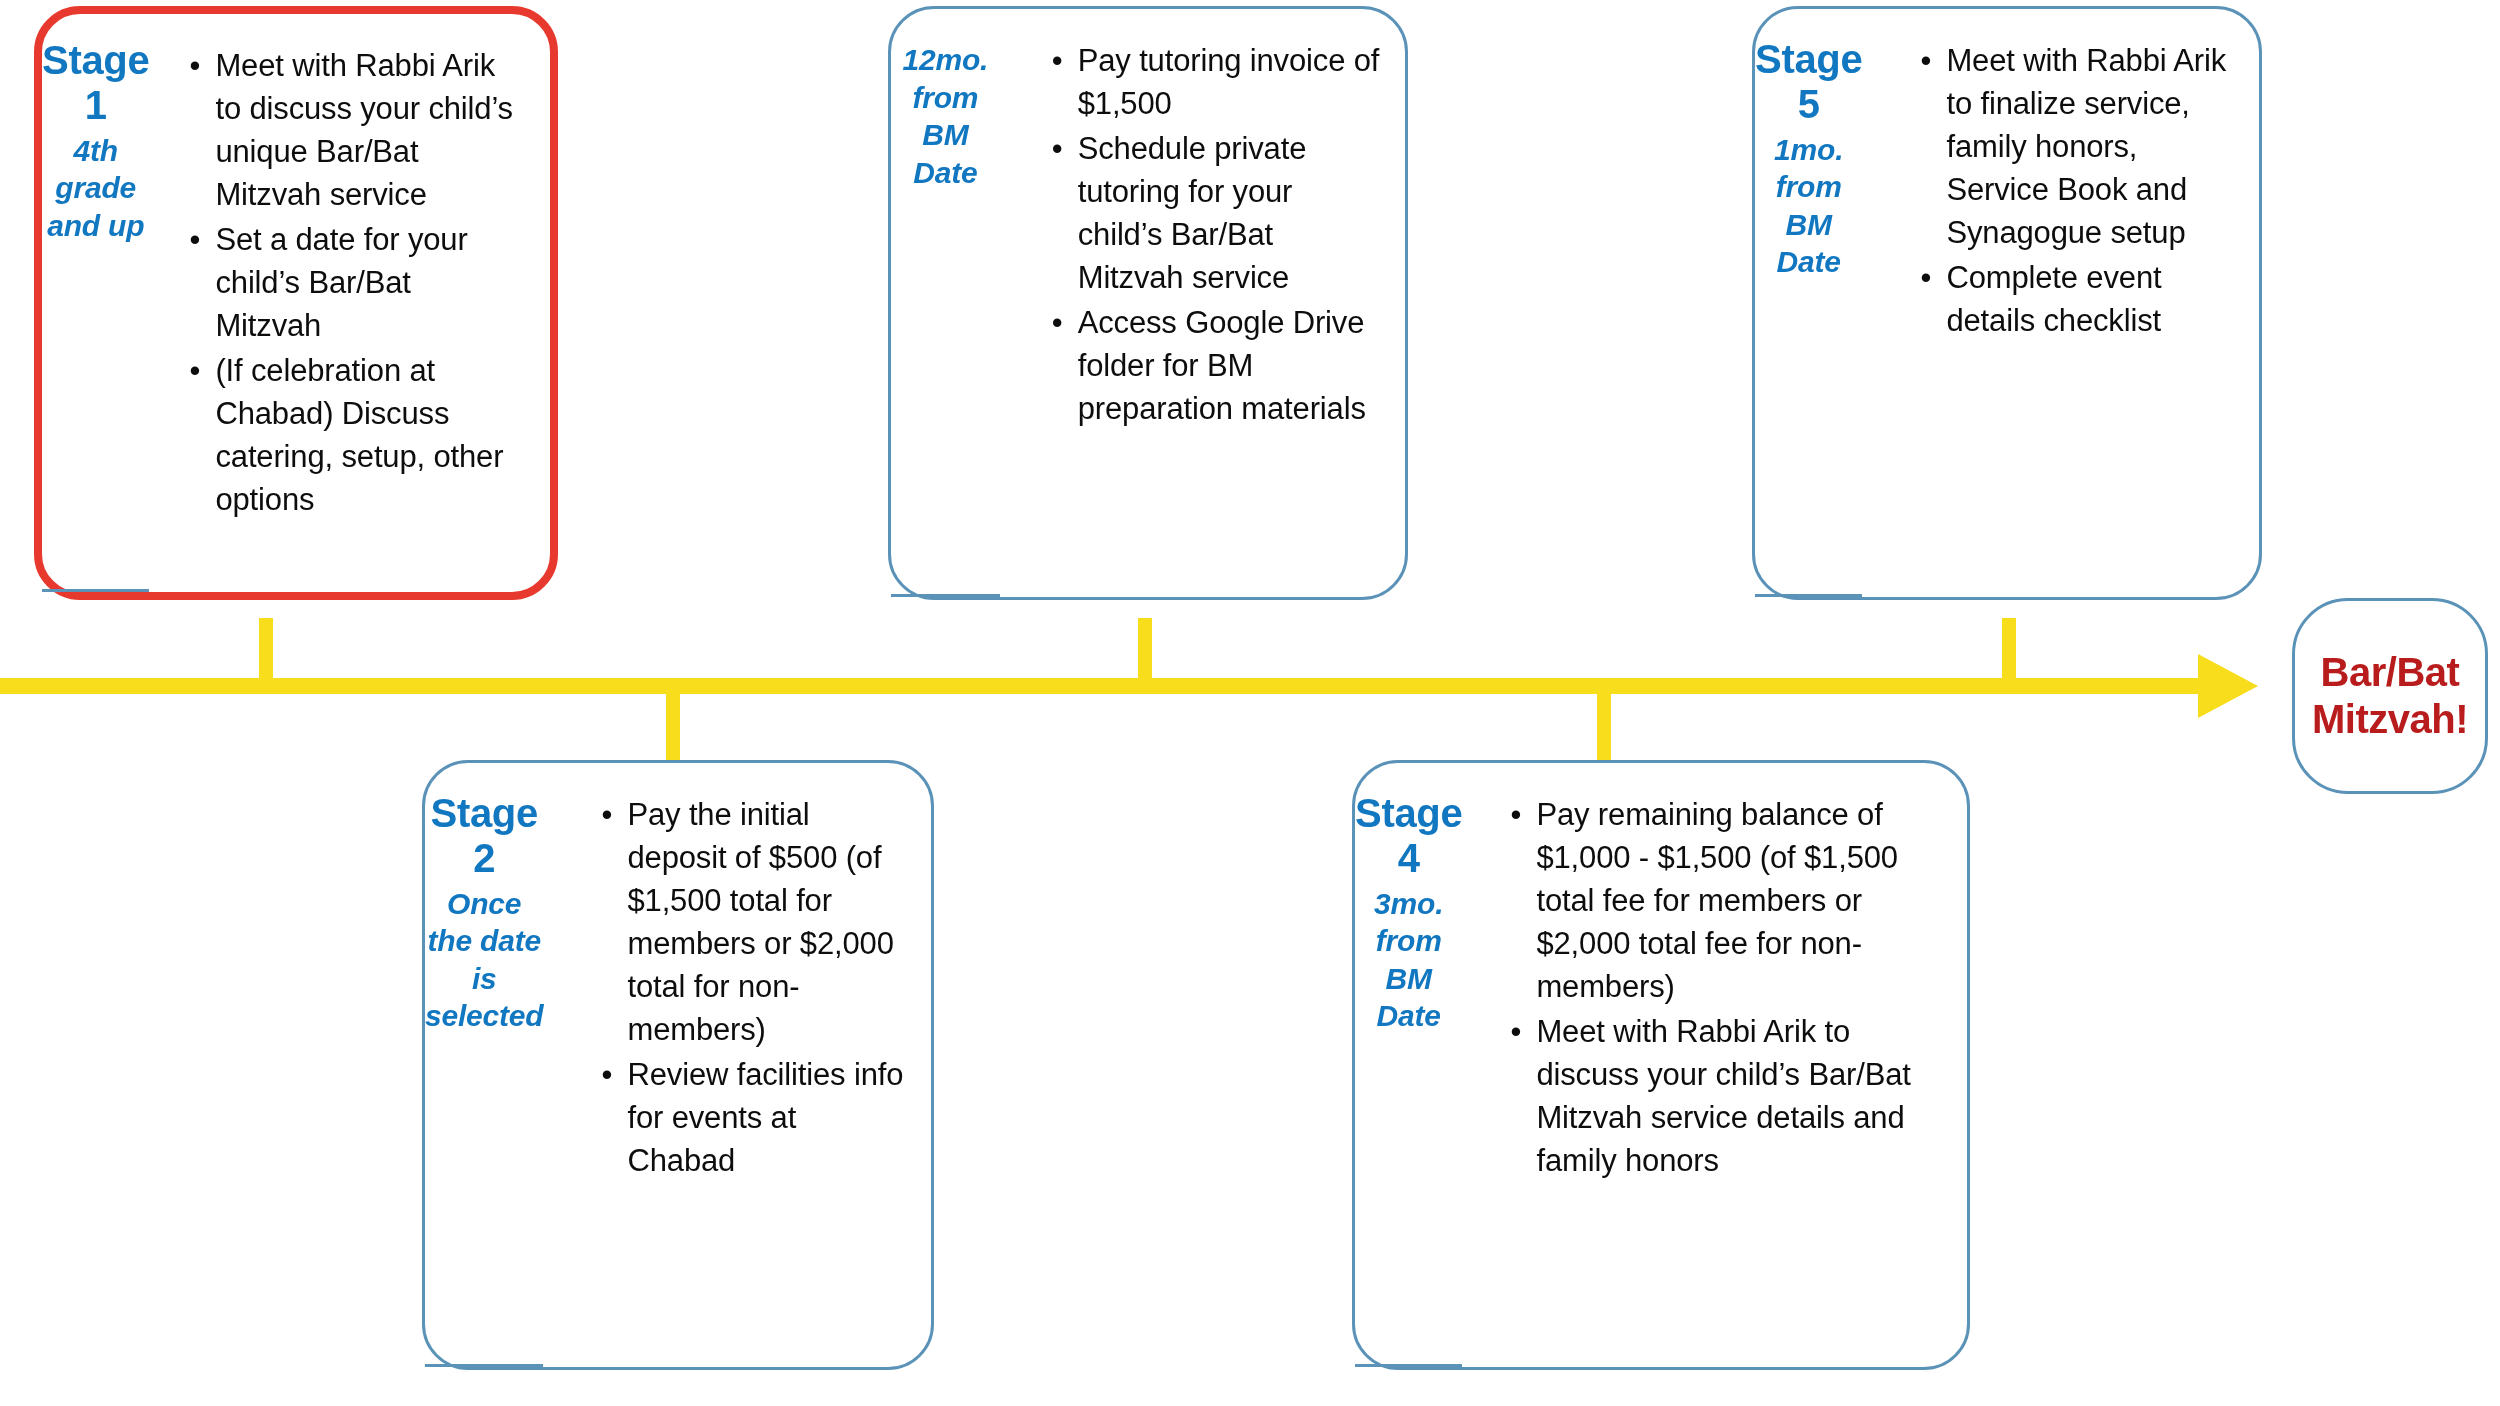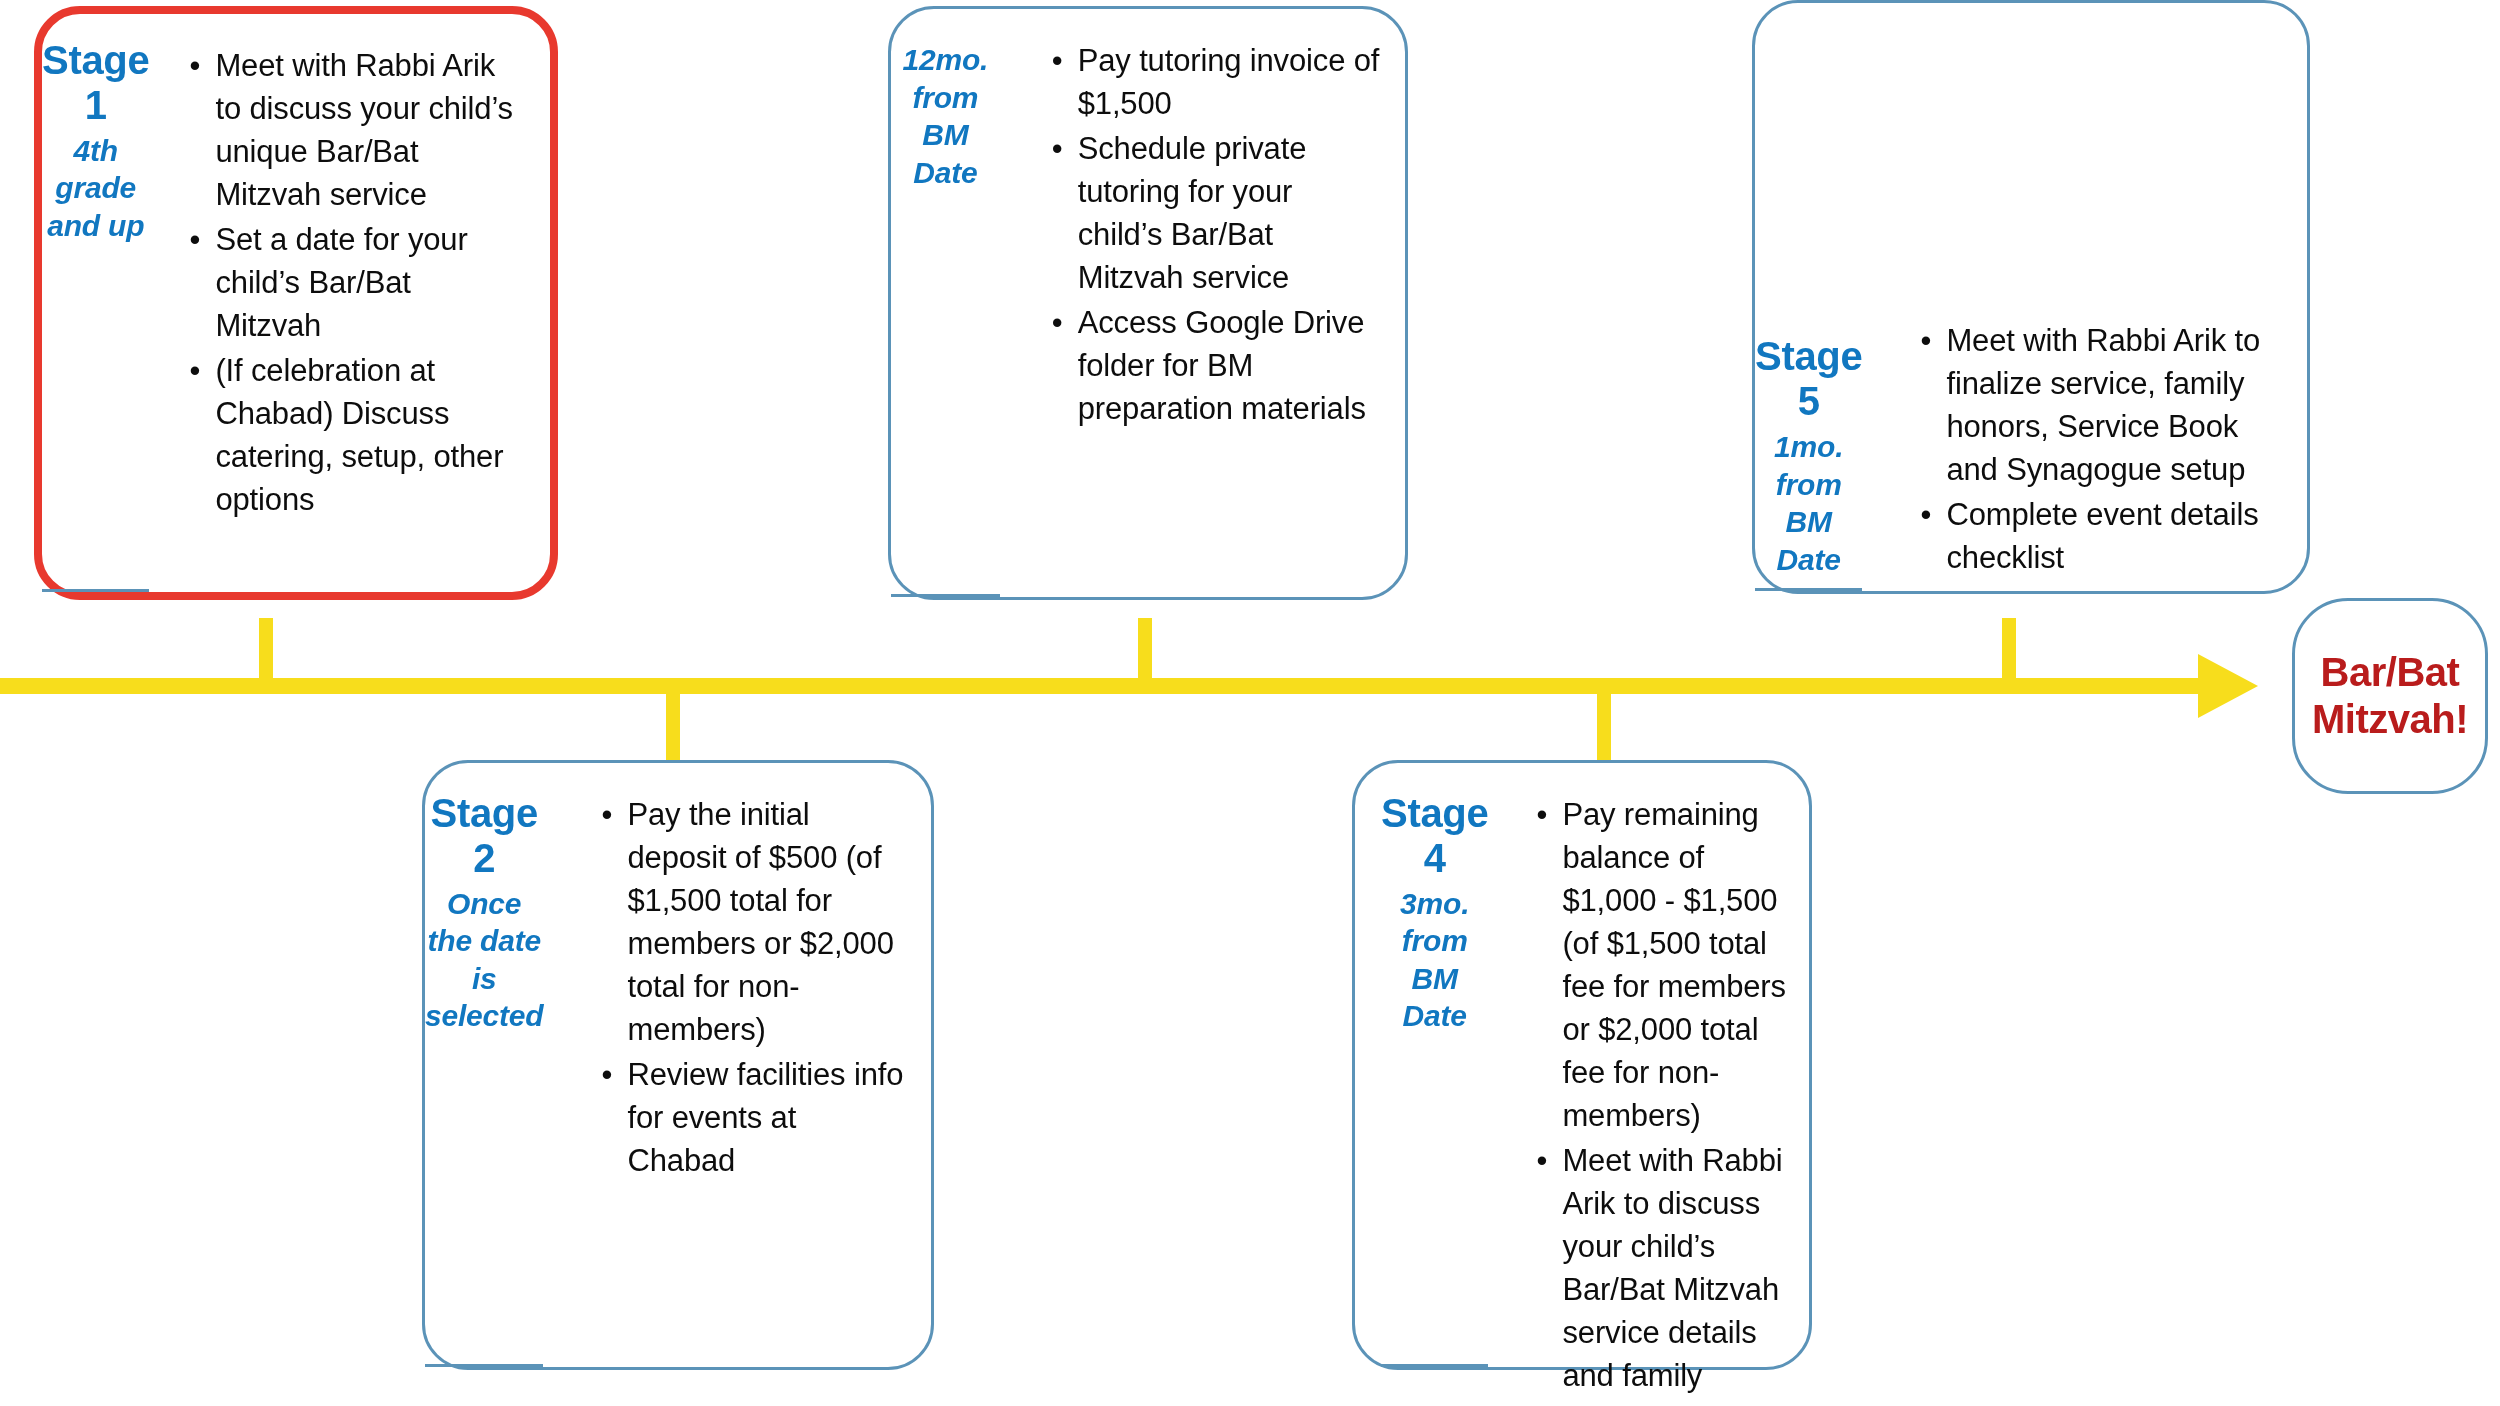--- a/index.html
+++ b/index.html
@@ -169,21 +169,21 @@
     </div>
     <div class="card-body" style="padding-left:38px; padding-right:20px;">
       <ul class="bullets">
         <li>Pay tutoring invoice of $1,500</li>
         <li>Schedule private tutoring for your child’s Bar/Bat Mitzvah service</li>
         <li>Access Google Drive folder for BM preparation materials</li>
       </ul>
     </div>
   </div>
 
-  <div class="card" style="left:1752px; top:0; width:558px; height:594px;align-items:flex-end;">
+  <div class="card" style="left:1752px; top:6px; width:510px; height:594px;">
     <div class="card-head">
       <div class="card-title">Stage 5</div>
       <div class="card-sub">1mo. from BM Date</div>
     </div>
     <div class="card-body" style="padding-left:44px; padding-right:22px;">
       <ul class="bullets">
         <li>Meet with Rabbi Arik to finalize service, family honors, Service Book and Synagogue setup</li>
         <li>Complete event details checklist</li>
       </ul>
     </div>
@@ -195,21 +195,21 @@
       <div class="card-sub">Once the date is selected</div>
     </div>
     <div class="card-body" style="padding-left:44px; padding-right:22px;">
       <ul class="bullets">
         <li>Pay the initial deposit of $500 (of $1,500 total for members or $2,000 total for non-members)</li>
         <li>Review facilities info for events at Chabad</li>
       </ul>
     </div>
   </div>
 
-  <div class="card" style="left:1352px; top:760px; width:460px; height:610px;padding-left:26px;">
+  <div class="card" style="left:1352px; top:760px; width:618px; height:610px;">
     <div class="card-head">
       <div class="card-title">Stage 4</div>
       <div class="card-sub">3mo. from BM Date</div>
     </div>
     <div class="card-body" style="padding-left:34px; padding-right:12px;">
       <ul class="bullets">
         <li>Pay remaining balance of $1,000 - $1,500 (of $1,500 total fee for members or $2,000 total fee for non-members)</li>
         <li>Meet with Rabbi Arik to discuss your child’s Bar/Bat Mitzvah service details and family honors</li>
       </ul>
     </div>

